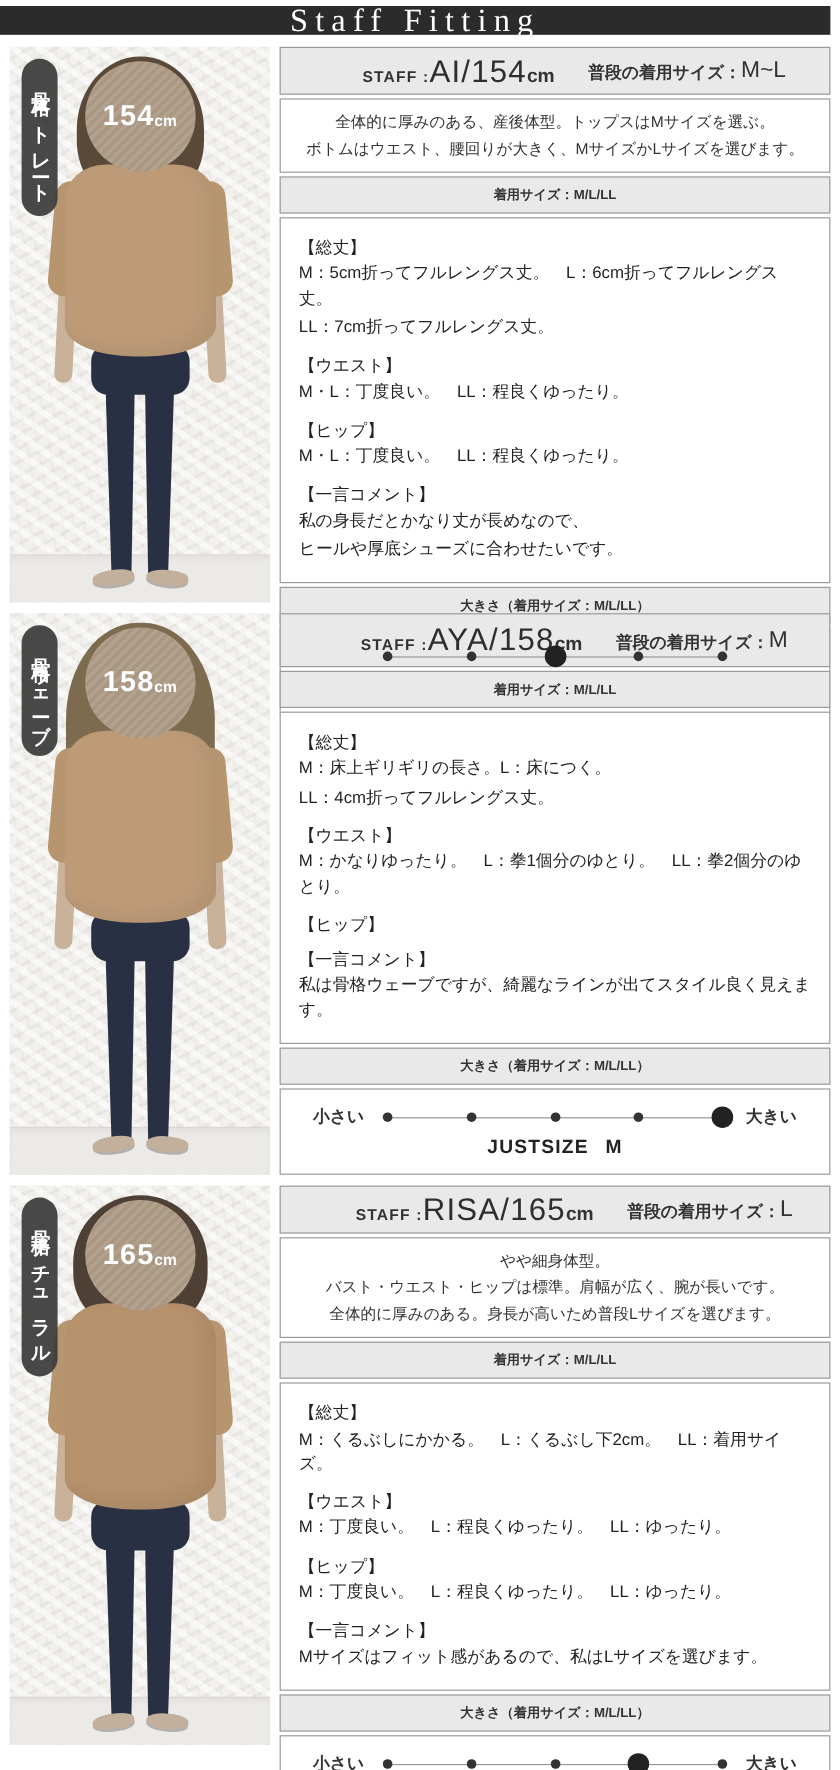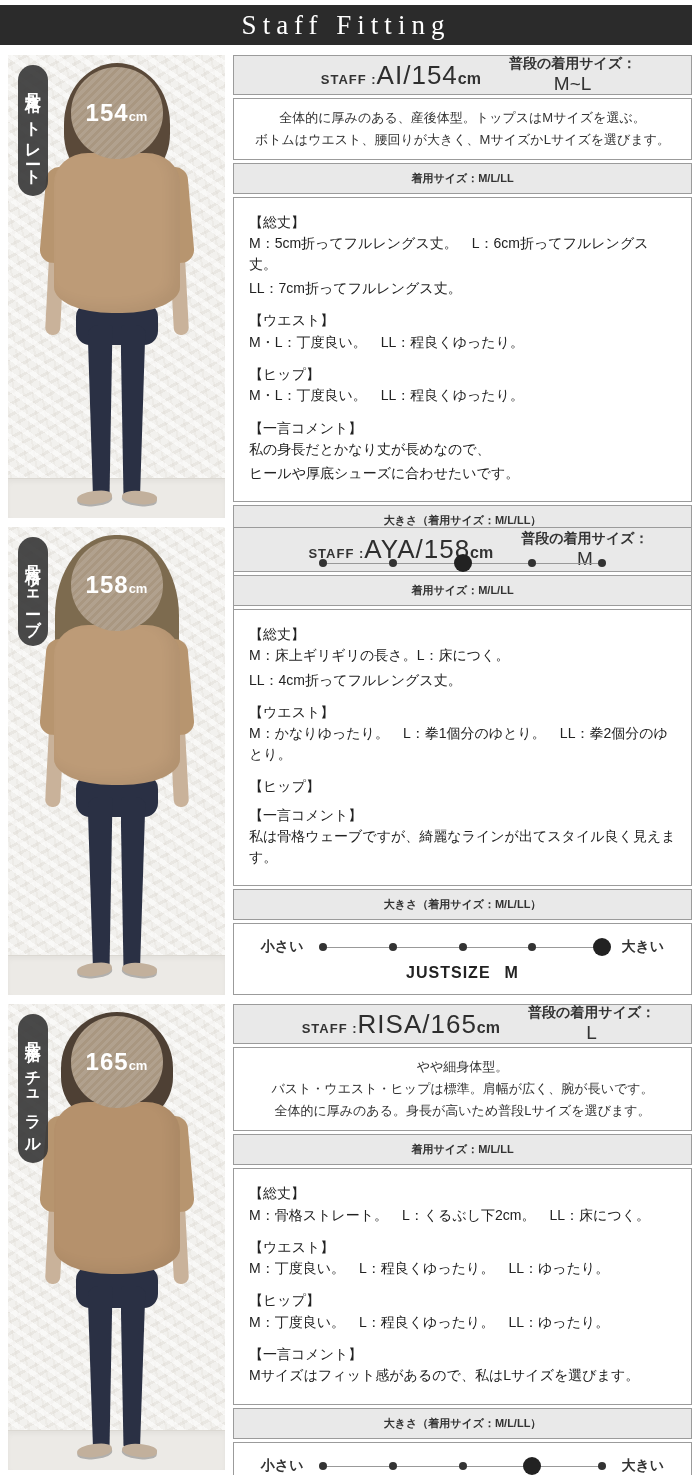--- a/index.html
+++ b/index.html
@@ -5,21 +5,21 @@
   * { margin:0; padding:0; box-sizing:border-box; }
   html,body { background:#ffffff; }
   body {
     width:700px; height:1475px;
     font-family:"Liberation Sans","DejaVu Sans",sans-serif;
     color:#333; overflow:hidden; position:relative;
   }
   
   .title-bar {
     margin:5px 8px 10px 0;
-    height:40px; background:#2b2b2b; color:#fff;
+    height:24px; background:#2b2b2b; color:#fff;
     font-family:"Liberation Serif","DejaVu Serif",serif;
     font-size:27px; letter-spacing:6px;
     display:flex; align-items:center; justify-content:center;
   }
   
   .staff-row { display:flex; gap:8px; margin:0 8px 9px 8px; }
   .staff-row:last-child { margin-bottom:0; }
   .row-1 { height:463px; } .row-2 { height:468px; } .row-3 { height:466px; }
 
   
@@ -112,21 +112,21 @@
   .box:last-child { margin-bottom:0; }
   .grey { background:#e9e9e9; }
   .staff-head {
     display:flex; align-items:center; justify-content:center;
     gap:28px; padding:6px 4px; min-height:40px;
   }
   .staff-left { display:flex; align-items:baseline; }
   .staff-prefix { font-size:13px; font-weight:bold; letter-spacing:1px;margin-left:32px; }
   .staff-name { font-size:26px; letter-spacing:1px; color:#2e2e2e; }
   .staff-cm { font-size:16px; font-weight:bold; }
-  .usual { display:flex; align-items:center;flex-direction:column; }
+  .usual { display:flex; align-items:flex-end; }
   .usual-label { font-size:14px; font-weight:bold; }
   .usual-value { font-size:19px; font-weight:normal; }
   .desc {
     padding:8px 4px; text-align:center;
     font-size:13px; line-height:1.7; color:#333;
   }
   .size-row {
     text-align:center; font-size:11px; font-weight:bold;
     padding:7px 0; color:#333;
   }
@@ -360,21 +360,21 @@
     </div>
     <div class="box desc">
       <div>やや細身体型。</div>
       <div>バスト・ウエスト・ヒップは標準。肩幅が広く、腕が長いです。</div>
       <div>全体的に厚みのある。身長が高いため普段Lサイズを選びます。</div>
     </div>
     <div class="box grey size-row">着用サイズ：M/L/LL</div>
     <div class="box details">
       <div class="detail-group">
         <div class="detail-heading">【総丈】</div>
-        <div class="detail-line">M：骨格ストレート。　L：くるぶし下2cm。　LL：床につく。</div>
+        <div class="detail-line">M：くるぶしにかかる。　L：くるぶし下2cm。　LL：着用サイズ。</div>
       </div>
       <div class="detail-group">
         <div class="detail-heading">【ウエスト】</div>
         <div class="detail-line">M：丁度良い。　L：程良くゆったり。　LL：ゆったり。</div>
       </div>
       <div class="detail-group">
         <div class="detail-heading">【ヒップ】</div>
         <div class="detail-line">M：丁度良い。　L：程良くゆったり。　LL：ゆったり。</div>
       </div>
       <div class="detail-group">

